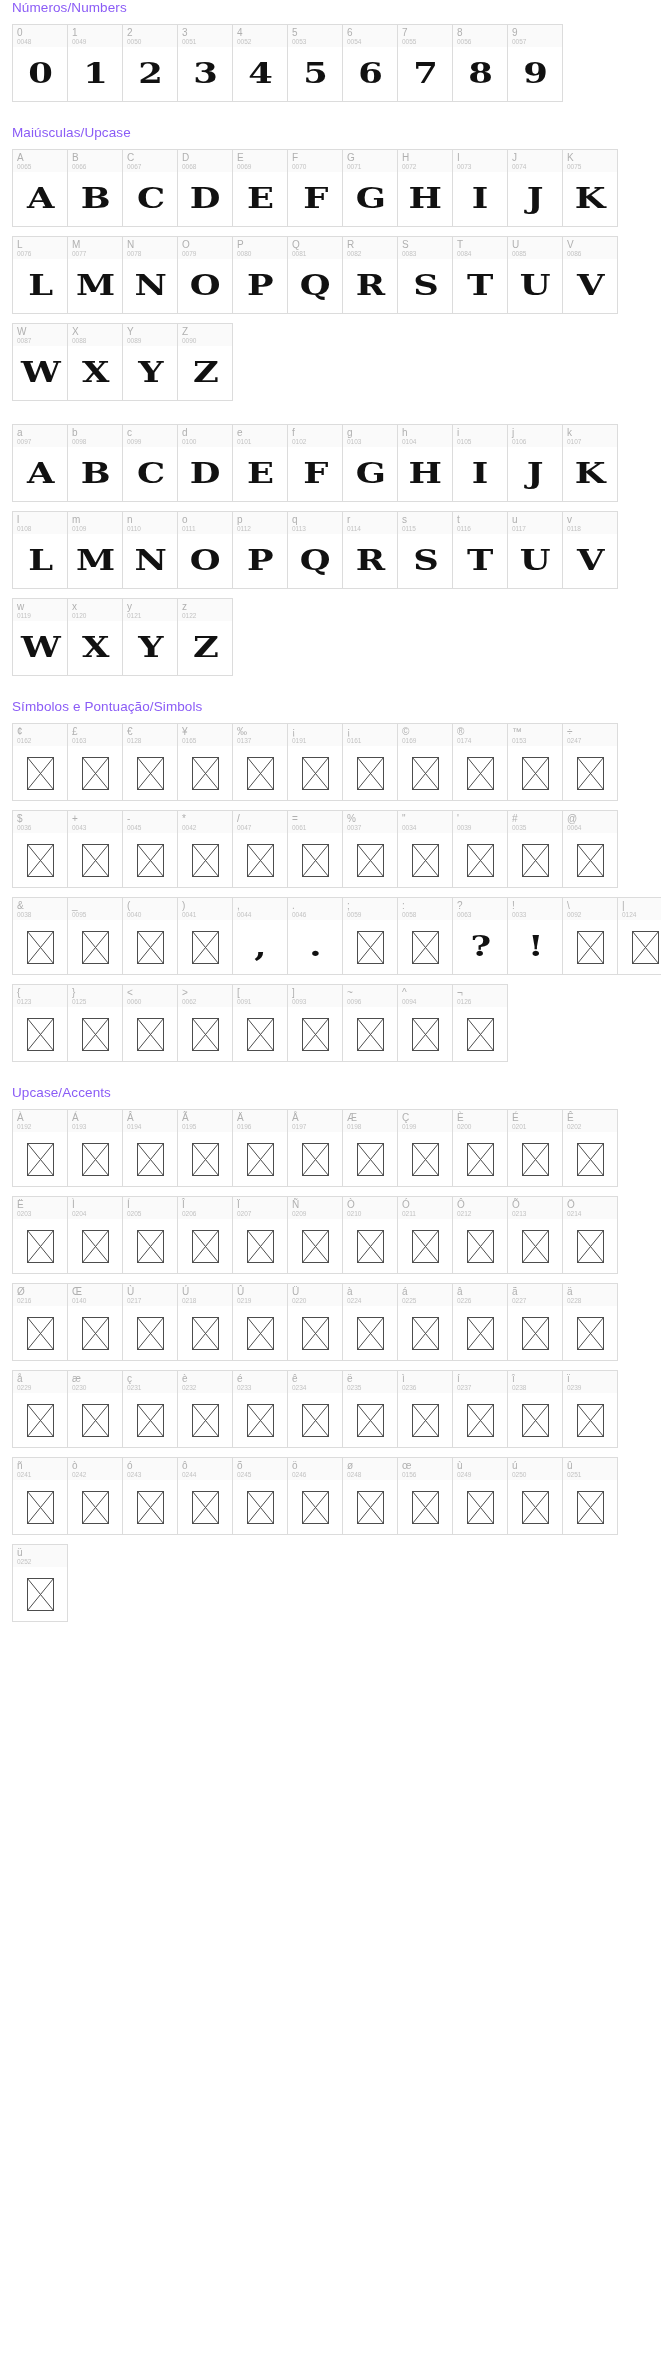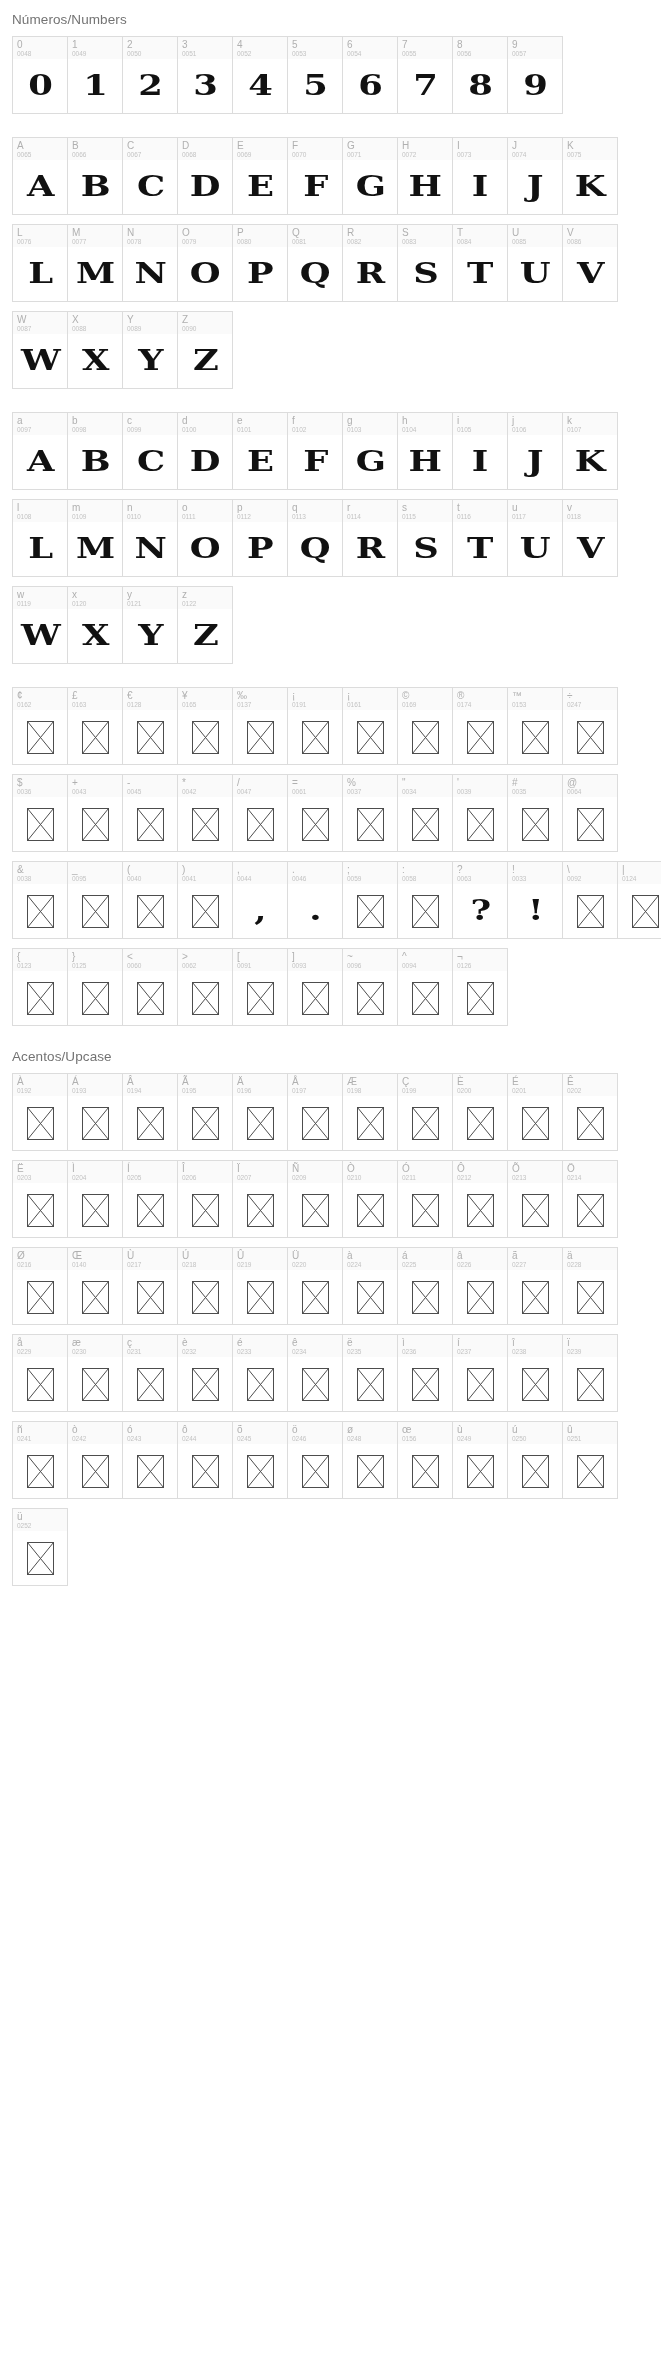--- a/index.html
+++ b/index.html
@@ -16,23 +16,23 @@
   .page {
     width: 661px;
     padding: 0 0 20px 0;
     box-sizing: border-box;
   }
   .section {
     margin: 0 0 14px 0;
   }
   .section-title {
     font-size: 13.5px;
-    color: #737373;
+    color: #8b5cf6;
     font-weight: normal;
-    margin: 12px 0 9px 12px;
+    margin: 0 0 9px 12px;
     letter-spacing: 0.1px;
   }
   .grid {
     display: flex;
     flex-wrap: wrap;
     margin-left: 12px;
     width: 627px;
   }
   .row {
     display: flex;
@@ -198,20 +198,21 @@
               <span class="code-label">0057</span>
             </div>
             <div class="glyph-area">
               <span class="glyph">9</span>
             </div>
           </div>
         </div>
       </div>
     </div>
     <div class="section">
+      <div class="section-title">Maiúsculas/Upcase</div>
       <div class="grid">
         <div class="row">
           <div class="cell">
             <div class="meta">
               <span class="char-label">A</span>
               <span class="code-label">0065</span>
             </div>
             <div class="glyph-area">
               <span class="glyph">A</span>
             </div>
@@ -686,20 +687,21 @@
               <span class="code-label">0122</span>
             </div>
             <div class="glyph-area">
               <span class="glyph">Z</span>
             </div>
           </div>
         </div>
       </div>
     </div>
     <div class="section">
+      <div class="section-title">Símbolos e Pontuação/Simbols</div>
       <div class="grid">
         <div class="row">
           <div class="cell">
             <div class="meta">
               <span class="char-label">¢</span>
               <span class="code-label">0162</span>
             </div>
             <div class="glyph-area">
               <div class="notdef">
                 <svg width="27" height="33" viewBox="0 0 27 33">
@@ -1319,21 +1321,21 @@
                   <line x1="0.5" y1="0.5" x2="26.5" y2="32.5" stroke="#4d4d4d" stroke-width="1"></line>
                   <line x1="26.5" y1="0.5" x2="0.5" y2="32.5" stroke="#4d4d4d" stroke-width="1"></line>
                 </svg>
               </div>
             </div>
           </div>
         </div>
       </div>
     </div>
     <div class="section">
-      <div class="section-title">Acentos/Upcase</div>
+      <div class="section-title">Upcase/Accents</div>
       <div class="grid">
         <div class="row">
           <div class="cell">
             <div class="meta">
               <span class="char-label">À</span>
               <span class="code-label">0192</span>
             </div>
             <div class="glyph-area">
               <div class="notdef">
                 <svg width="27" height="33" viewBox="0 0 27 33">

